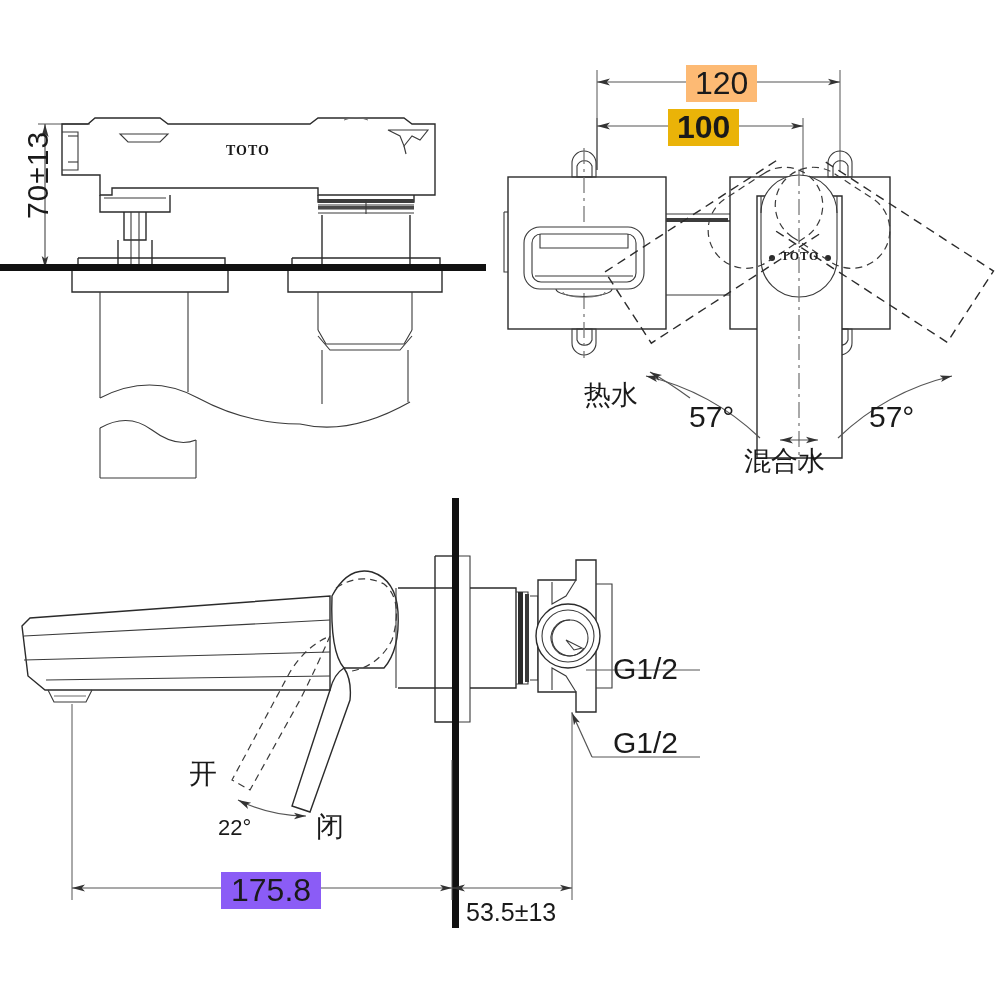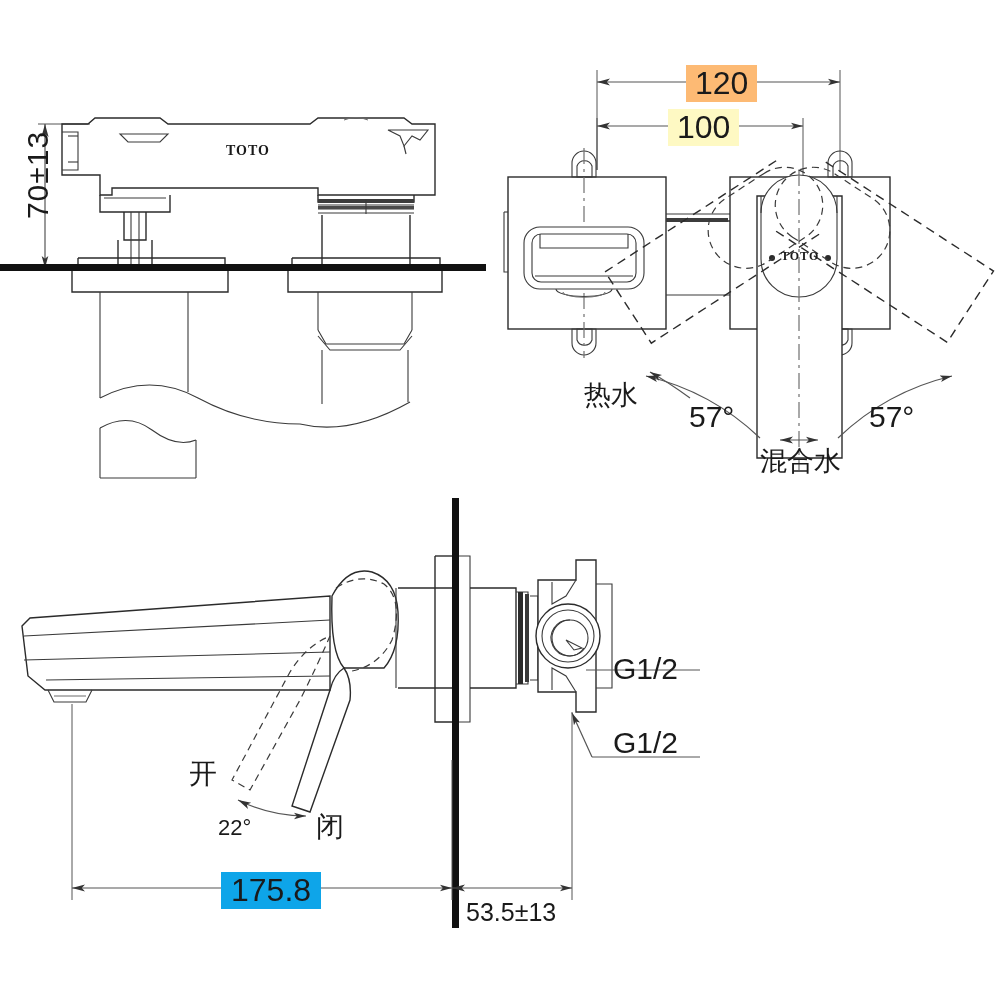--- a/index.html
+++ b/index.html
@@ -307,46 +307,46 @@
 
   <div style="position:absolute; left:-22px; top:158px; width:120px; text-align:center;
               transform: rotate(-90deg); font-size:30px; font-weight:400; letter-spacing:1px;">70±13</div>
 
   <div style="position:absolute; left:226px; top:143px; font-size:14px; font-weight:bold;
               letter-spacing:1px; font-family:'Liberation Serif', serif;">TOTO</div>
 
   <div style="position:absolute; left:686px; top:65px; font-size:32px; background:#fdba74;
               padding:0 9px;">120</div>
 
-  <div style="position:absolute; left:668px; top:109px; font-size:32px; background:#fef9c3;
-              padding:0 9px;">100</div>
+  <div style="position:absolute; left:668px; top:109px; font-size:32px; background:#eab308;
+              padding:0 9px;font-weight:bold;">100</div>
 
   <div style="position:absolute; left:781px; top:249px; font-size:12px; font-weight:bold;
               letter-spacing:1px; font-family:'Liberation Serif', serif;">TOTO</div>
 
   <div style="position:absolute; left:584px; top:377px; font-size:27px;
               font-family:Liberation Sans, sans-serif;">热水</div>
 
   <div style="position:absolute; left:744px; top:443px; font-size:27px;
-              font-family:'DejaVu Sans', sans-serif;margin-left:16px;">混合水</div>
+              font-family:'DejaVu Sans', sans-serif;">混合水</div>
 
   <div style="position:absolute; left:689px; top:400px; font-size:30px;">57°</div>
 
   <div style="position:absolute; left:869px; top:400px; font-size:30px;">57°</div>
 
   <div style="position:absolute; left:189px; top:755px; font-size:28px;
               font-family:'DejaVu Sans', sans-serif;">开</div>
 
   <div style="position:absolute; left:316px; top:808px; font-size:28px;
               font-family:'DejaVu Sans', sans-serif;">闭</div>
 
   <div style="position:absolute; left:218px; top:815px; font-size:22px;">22°</div>
 
   <div style="position:absolute; left:613px; top:652px; font-size:30px;">G1/2</div>
 
   <div style="position:absolute; left:613px; top:726px; font-size:30px;">G1/2</div>
 
-  <div style="position:absolute; left:221px; top:872px; font-size:32px; background:#0ea5e9;
+  <div style="position:absolute; left:221px; top:872px; font-size:32px; background:#8b5cf6;
               padding:0 10px;">175.8</div>
 
   <div style="position:absolute; left:466px; top:898px; font-size:25px;">53.5±13</div>
 
 </div>
 
 </body></html>

